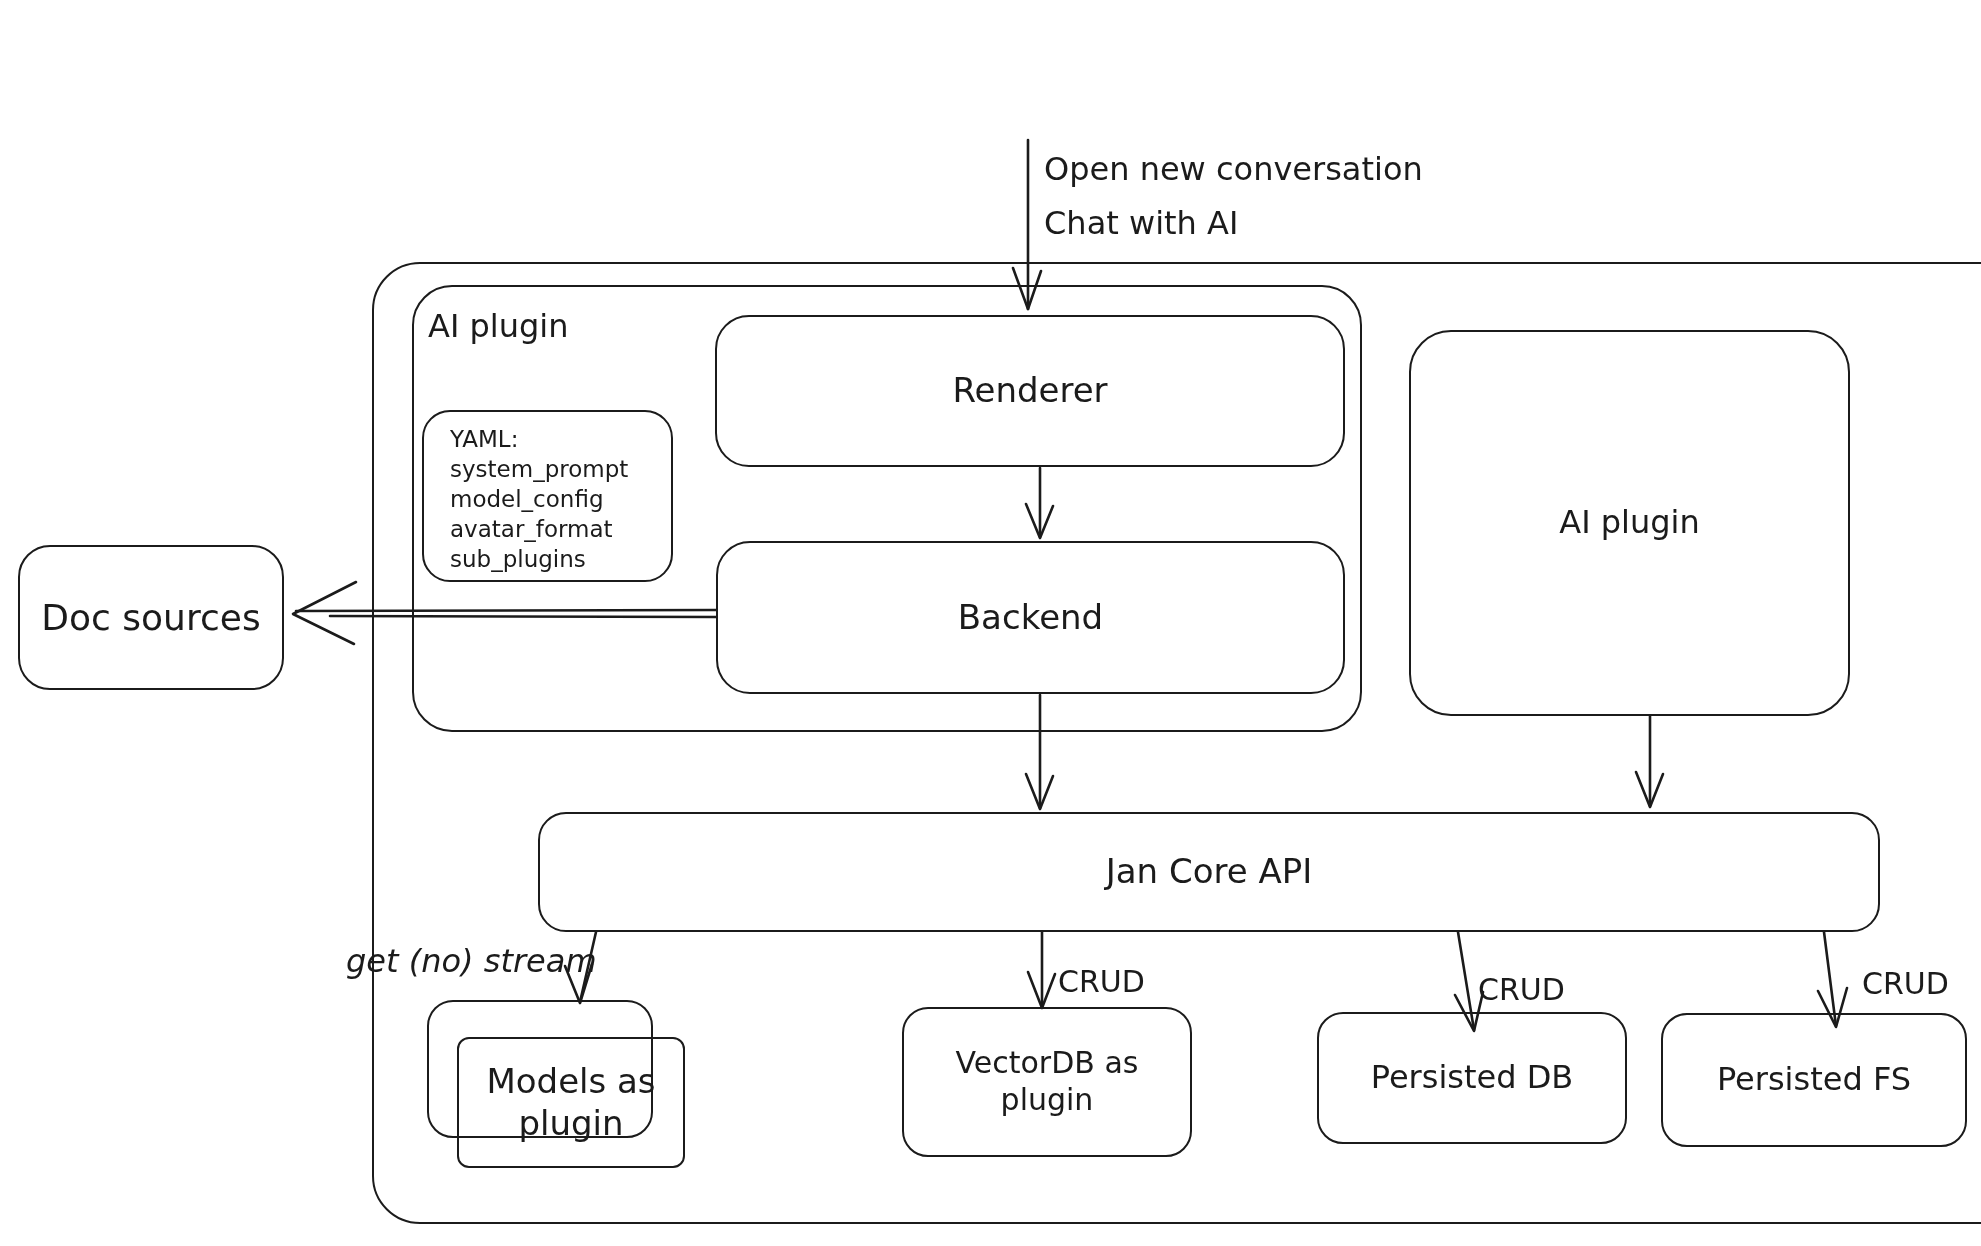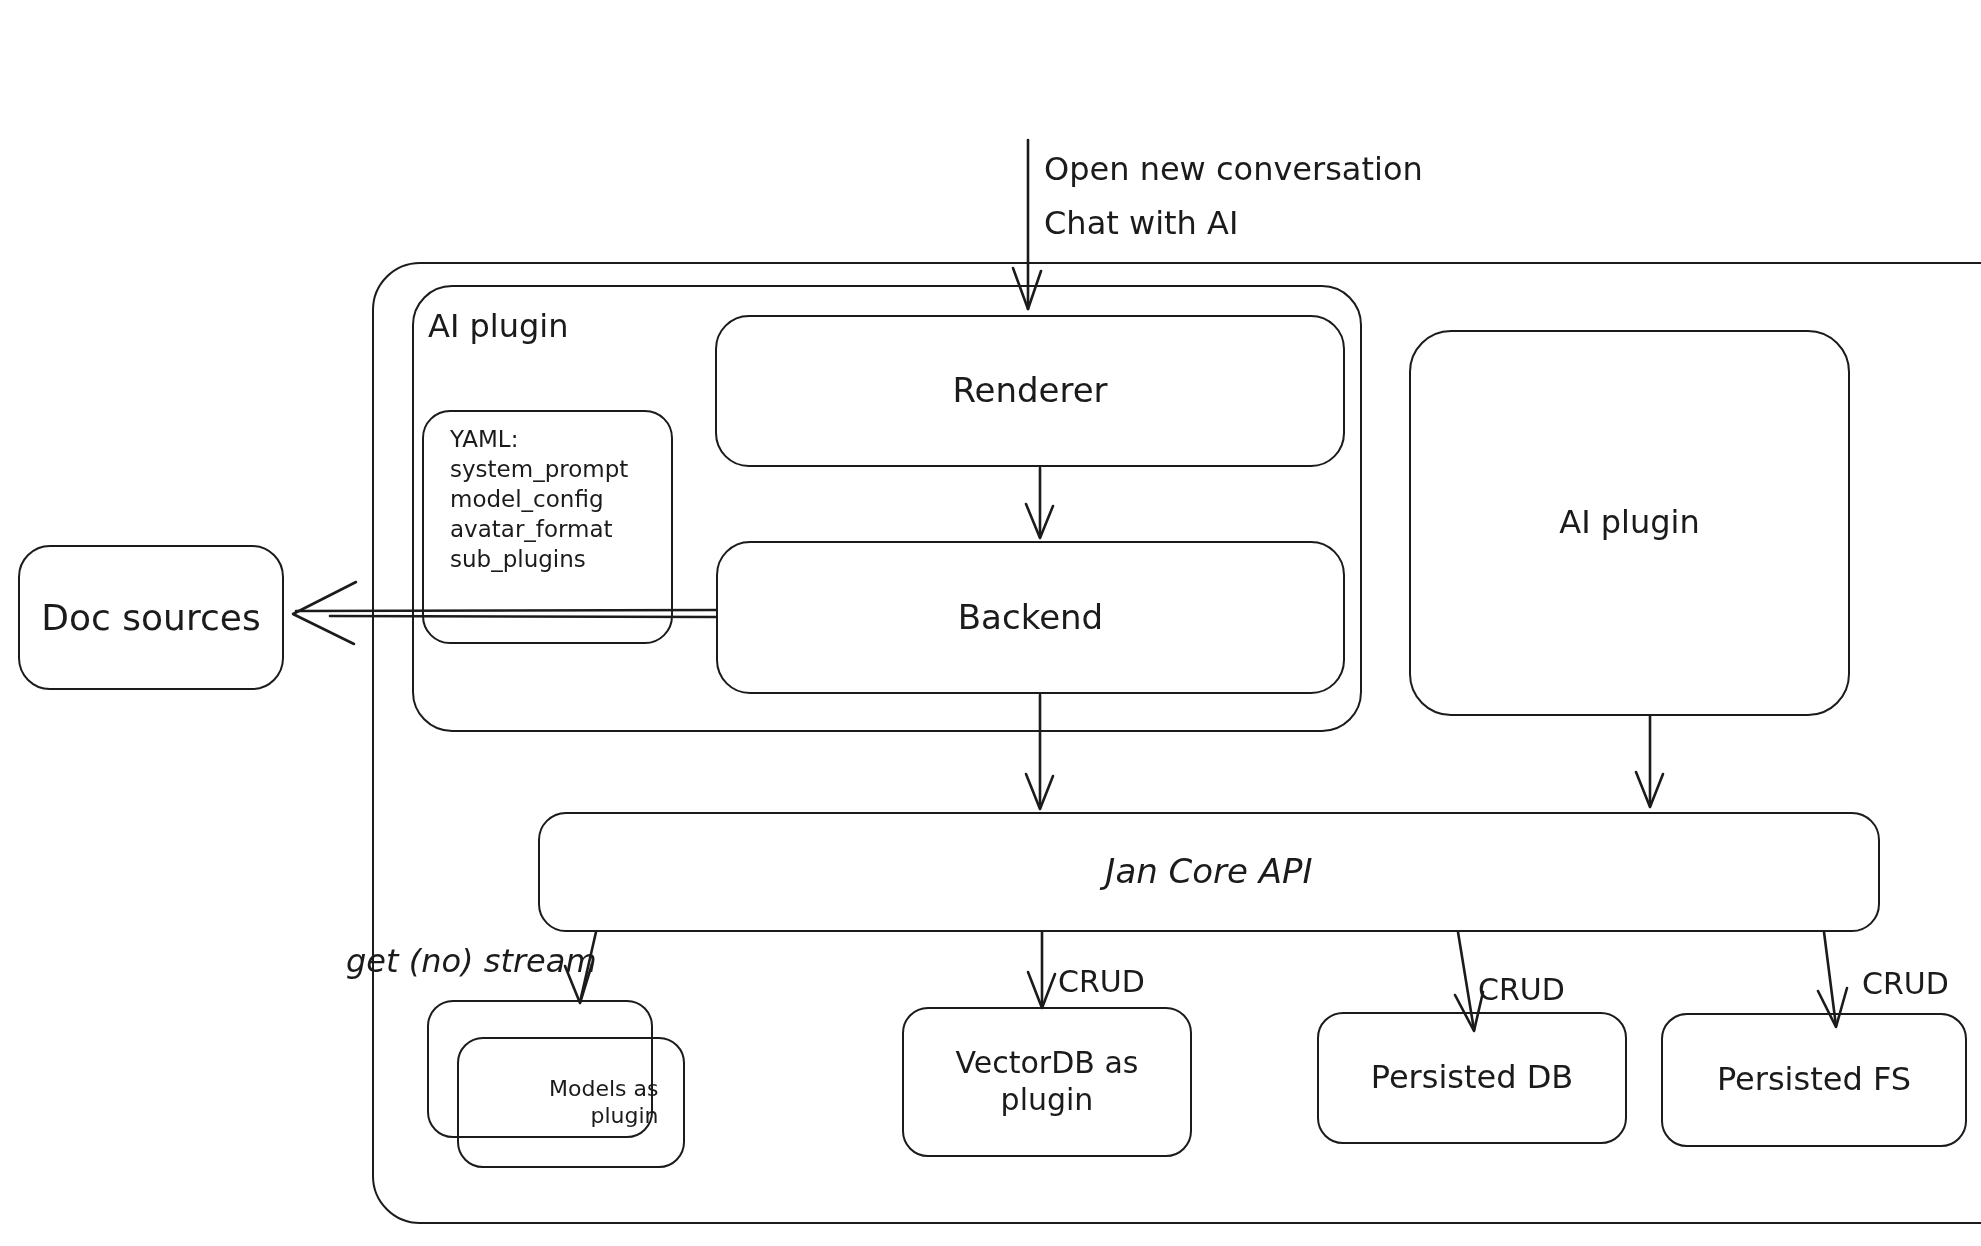--- a/index.html
+++ b/index.html
@@ -35,29 +35,29 @@
     stroke:var(--stroke);stroke-width:2.6;fill:none;
     stroke-linecap:round;stroke-linejoin:round;
   }
   
   .user-box{left:915px;top:16px;width:205px;height:120px;border-radius:26px;font-size:30px;}
   .jan-box{left:372px;top:262px;width:1799px;height:962px;border-radius:48px;}
   .jan-title{right:30px;top:12px;font-size:32px;}
   .ai-group{left:412px;top:285px;width:950px;height:447px;border-radius:40px;}
   .ai-group-title{left:14px;top:20px;font-size:32px;}
   .renderer-box{left:715px;top:315px;width:630px;height:152px;border-radius:34px;font-size:34px;}
-  .yaml-note{left:422px;top:410px;width:251px;height:234px;border-radius:28px;
+  .yaml-note{left:422px;top:410px;width:251px;height:172px;border-radius:28px;
              font-size:23px;line-height:30px;align-items:flex-start;justify-content:flex-start;
              text-align:left;padding:12px 10px 10px 26px;}
   .backend-box{left:716px;top:541px;width:629px;height:153px;border-radius:34px;font-size:34px;text-align:center;}
   .ai-right-box{left:1409px;top:330px;width:441px;height:386px;border-radius:42px;font-size:32px;}
   .doc-sources-box{left:18px;top:545px;width:266px;height:145px;border-radius:32px;font-size:36px;}
-  .core-api-box{left:538px;top:812px;width:1342px;height:120px;border-radius:28px;font-size:34px;font-style:italic;}
+  .core-api-box{left:538px;top:812px;width:1342px;height:120px;border-radius:28px;font-size:34px;}
   .models-outer{left:427px;top:1000px;width:226px;height:138px;border-radius:26px;}
-  .models-inner{left:457px;top:1037px;width:228px;height:131px;border-radius:26px;font-size:22px;text-align:right;}
+  .models-inner{left:457px;top:1037px;width:228px;height:131px;border-radius:12px;font-size:34px;}
   .models-inner .lbl{width:175px;}
   .vectordb-box{left:902px;top:1007px;width:290px;height:150px;border-radius:26px;font-size:30px;}
   .vectordb-box .lbl{width:235px;}
   .persisted-db-box{left:1317px;top:1012px;width:310px;height:132px;border-radius:26px;font-size:32px;}
   .persisted-fs-box{left:1661px;top:1013px;width:306px;height:134px;border-radius:26px;font-size:32px;}
   .lbl-open-conv-1{left:1044px;top:150px;font-size:32px;}
   .lbl-open-conv-2{left:1044px;top:204px;font-size:32px;}
   .lbl-get-stream{left:346px;top:942px;font-size:32px;font-style:italic;}
   .lbl-crud-vdb{left:1058px;top:964px;font-size:30px;}
   .lbl-crud-db{left:1478px;top:972px;font-size:30px;}

